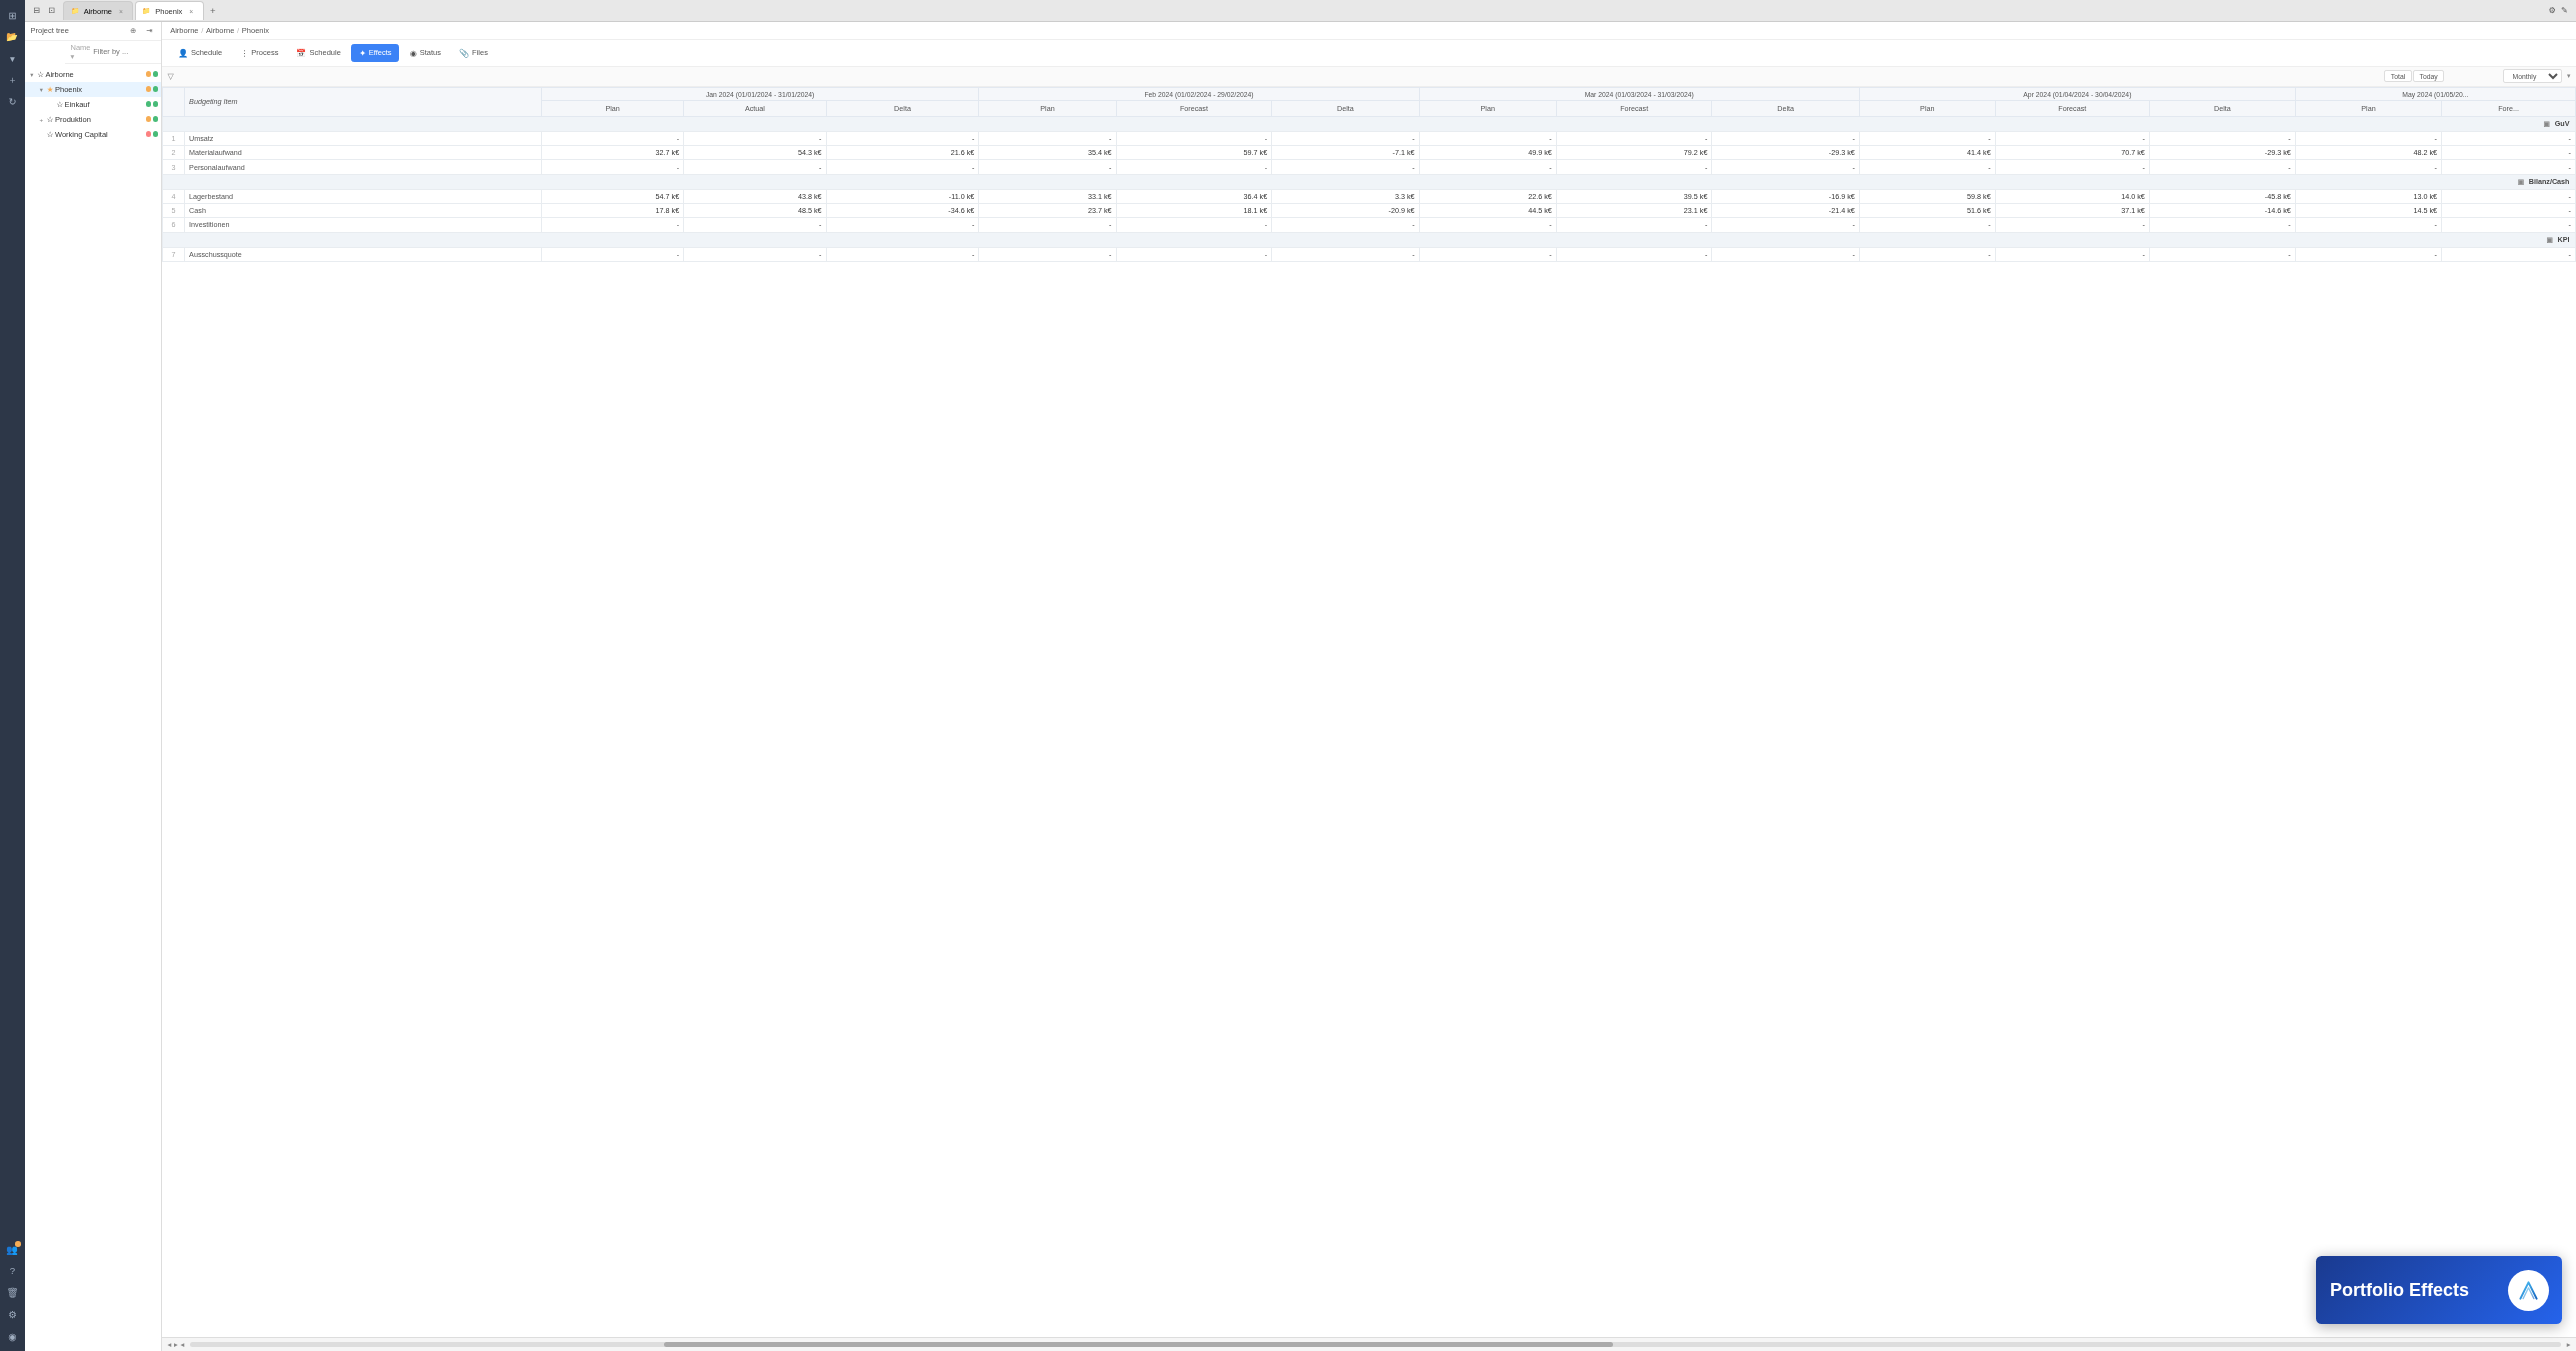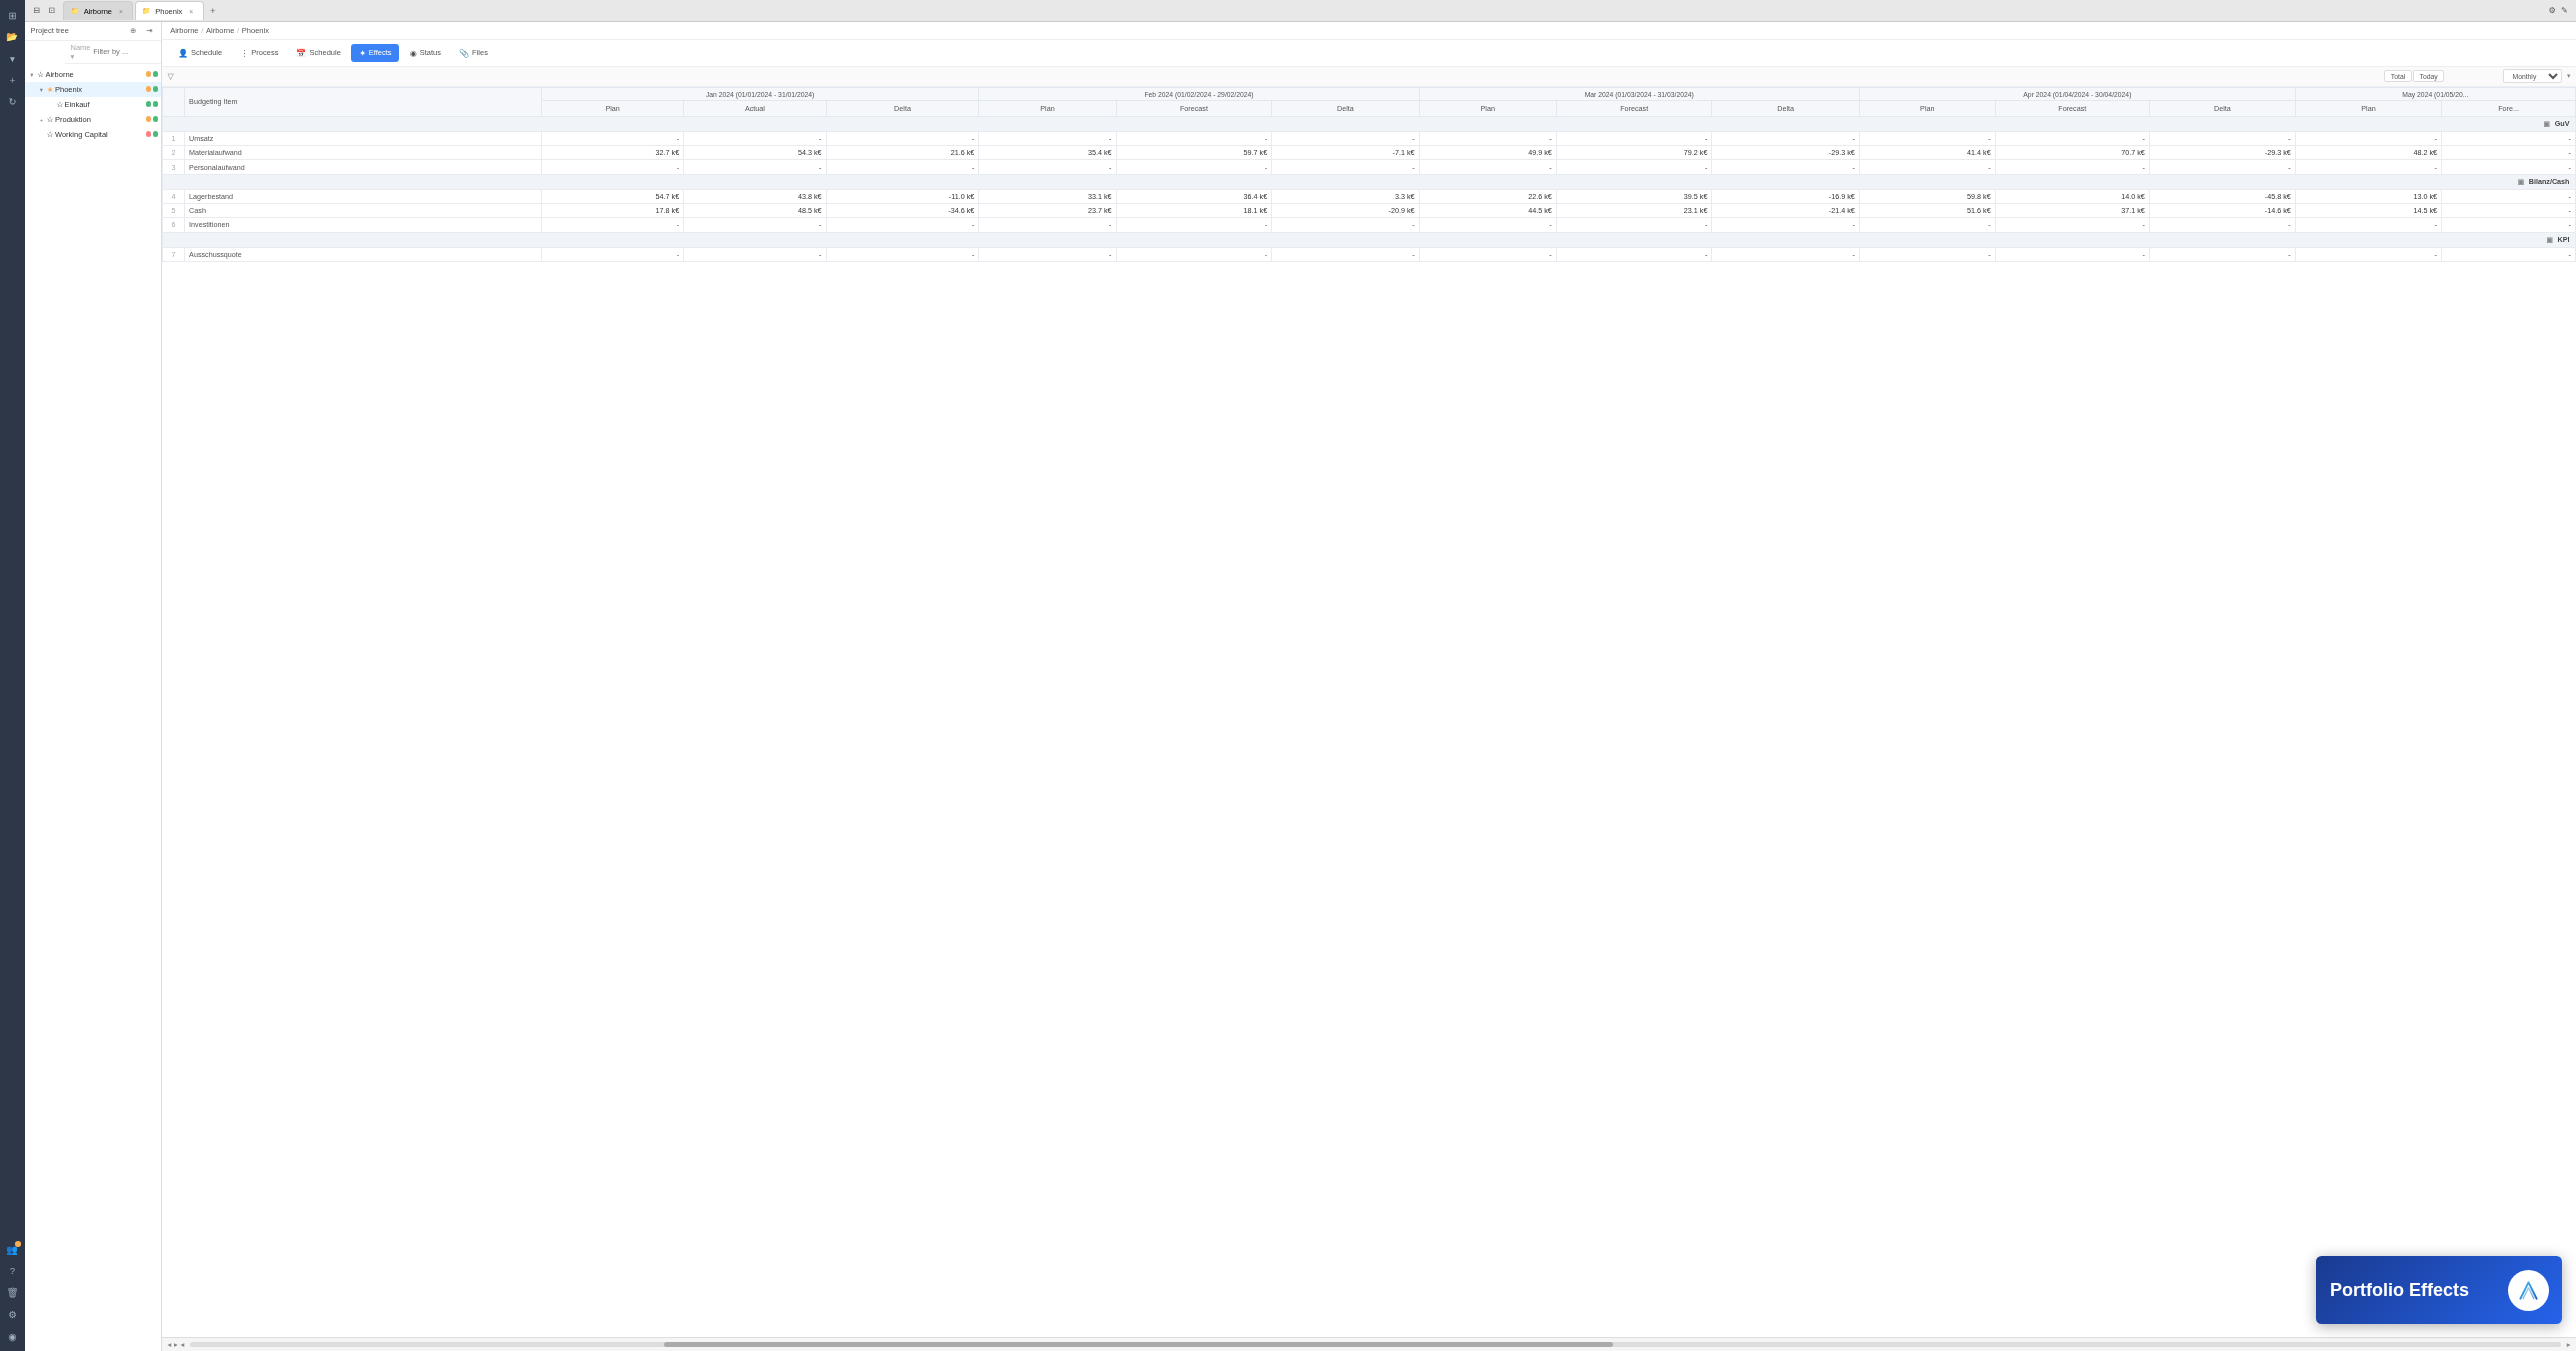--- a/index.html
+++ b/index.html
@@ -574,21 +574,21 @@
           <option>Yearly</option>
         </select>
         <span style="font-size:6.8px;color:#888;">▾</span>
       </div>
 
       <div class="table-area">
         <table class="data-table">
           <thead>
             <tr>
               <th class="sticky-col" rowspan="2" style="width:22px;"></th>
-              <th class="sticky-col-2 left" rowspan="2" style="min-width:96px;">
+              <th class="sticky-col-2 left" rowspan="2" style="min-width:96px;font-style:italic;">
                 <span>Budgeting Item</span>
               </th>
               <th colspan="3" class="col-header-period">Jan 2024 (01/01/2024 - 31/01/2024)</th>
               <th colspan="3" class="col-header-period">Feb 2024 (01/02/2024 - 29/02/2024)</th>
               <th colspan="3" class="col-header-period">Mar 2024 (01/03/2024 - 31/03/2024)</th>
               <th colspan="3" class="col-header-period">Apr 2024 (01/04/2024 - 30/04/2024)</th>
               <th colspan="2" class="col-header-period">May 2024 (01/05/20...</th>
             </tr>
             <tr>
               <th>Plan</th>

